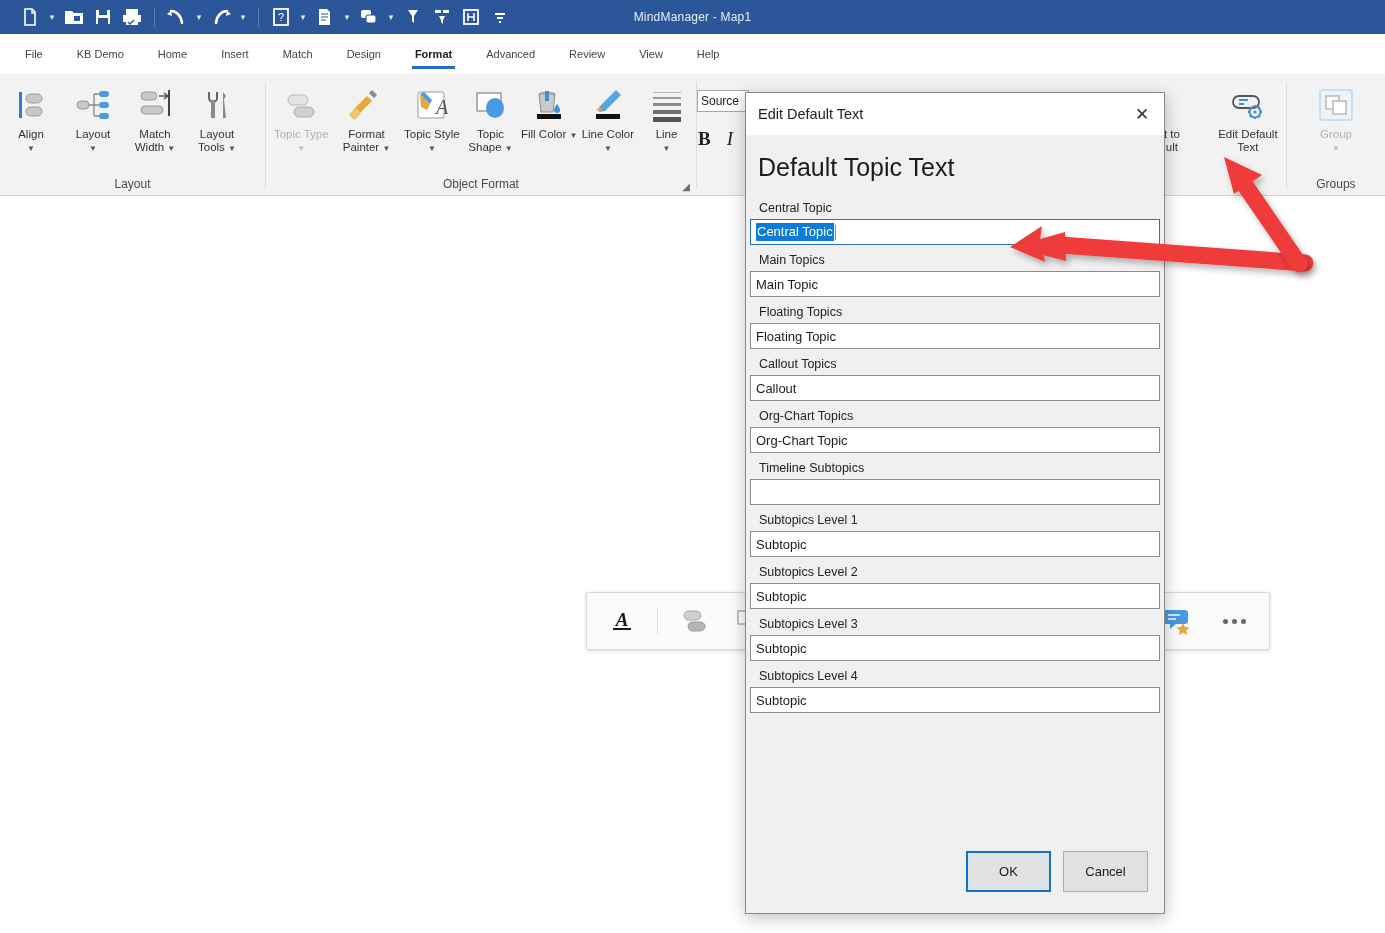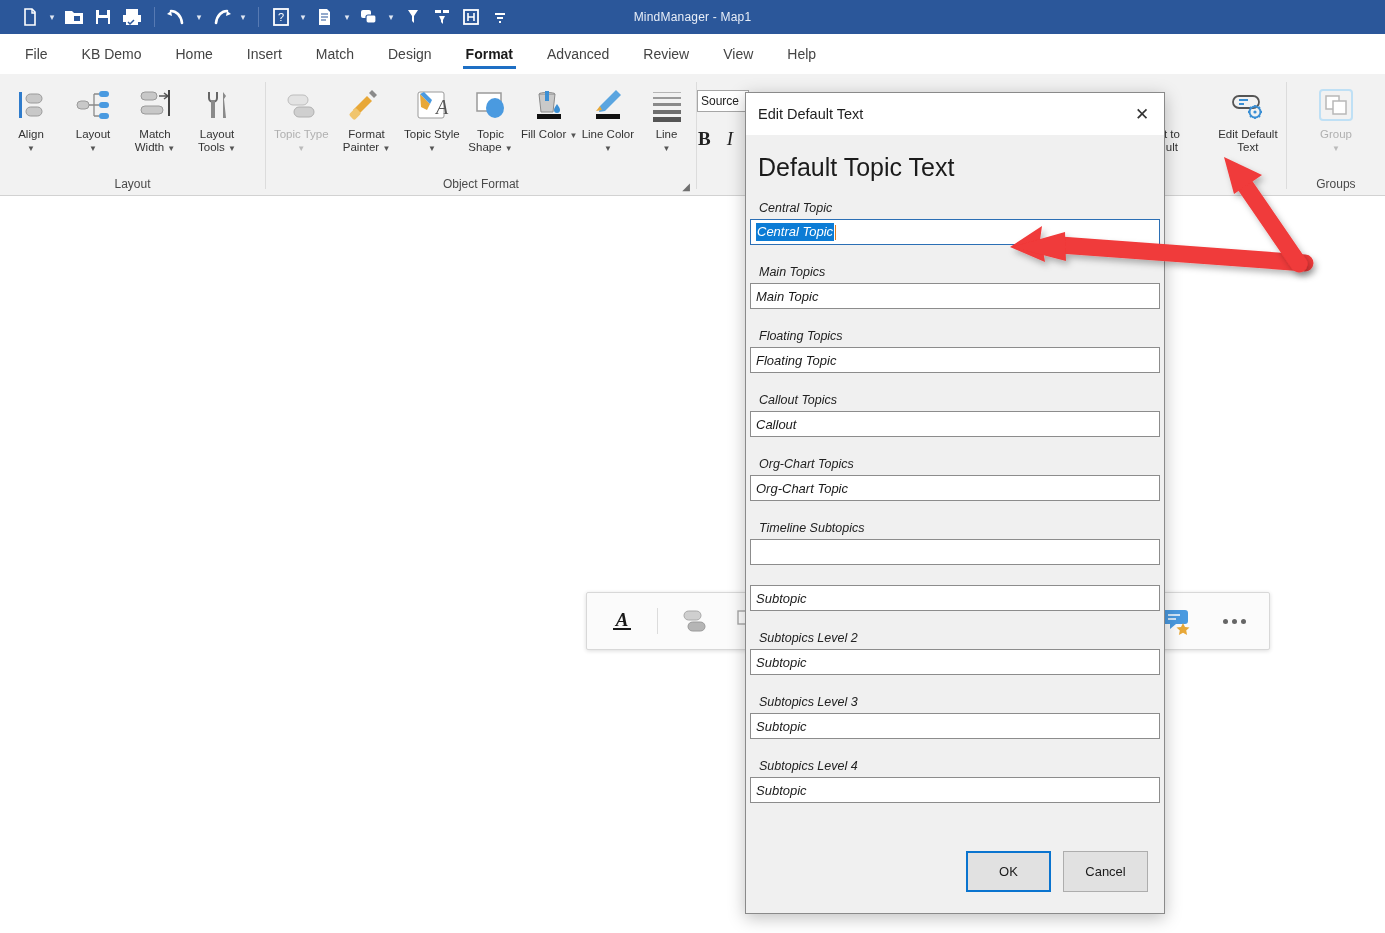--- a/index.html
+++ b/index.html
@@ -33,21 +33,21 @@
     pointer-events:none;
   }
 
   
   .tabbar {
     position:absolute; left:0; top:34px; width:1385px; height:40px;
     background:#ffffff; display:flex; align-items:stretch; padding-left:8px;
   }
   .tab {
     position:relative; display:flex; align-items:center;
-    padding:0 17px; font-size:14px; color:#444; white-space:nowrap;
+    padding:0 17px; font-size:11px; color:#444; white-space:nowrap;
   }
   .tab.active { color:#1a1a1a; font-weight:bold; }
   .tab.active::after {
     content:""; position:absolute; left:14px; right:14px; bottom:5px;
     height:3px; background:#1e6fc4;
   }
 
   
   .ribbon {
     position:absolute; left:0; top:74px; width:1385px; height:122px;
@@ -124,21 +124,21 @@
   .dlg-title .t { font-size:14.5px; color:#1f1f1f; flex:1; }
   .dlg-close {
     width:44px; height:42px; display:flex; align-items:center; justify-content:center;
     font-size:17px; color:#333; font-family:"Liberation Sans", sans-serif;
   }
   .dlg-body { flex:1; padding:0 4px; overflow:hidden; }
   .dlg-h1 {
     font-size:25px; color:#1b1b1b; font-weight:normal;
     padding:18px 0 20px 8px; line-height:28px;
   }
-  .field { margin-bottom:20px;font-style:italic; }
+  .field { margin-bottom:8px; }
   .field label {
     display:block; font-size:12.5px; color:#222; padding-left:9px; margin-bottom:4px;
   }
   .field .inp {
     height:26px; background:#fff; border:1px solid #8c8c8c;
     display:flex; align-items:center; padding:0 5px;
     font-size:13px; color:#1a1a1a; width:100%;
   }
   .field .inp.focused { border:1px solid #2b6fb5; }
   .sel {
@@ -540,20 +540,21 @@
       </div>
 
       <div class="field">
         <label>Timeline Subtopics</label>
         <div class="inp">
             <span></span>
           </div>
       </div>
 
       <div class="field">
+        <label>Subtopics Level 1</label>
         <div class="inp">
             <span>Subtopic</span>
           </div>
       </div>
 
       <div class="field">
         <label>Subtopics Level 2</label>
         <div class="inp">
             <span>Subtopic</span>
           </div>

